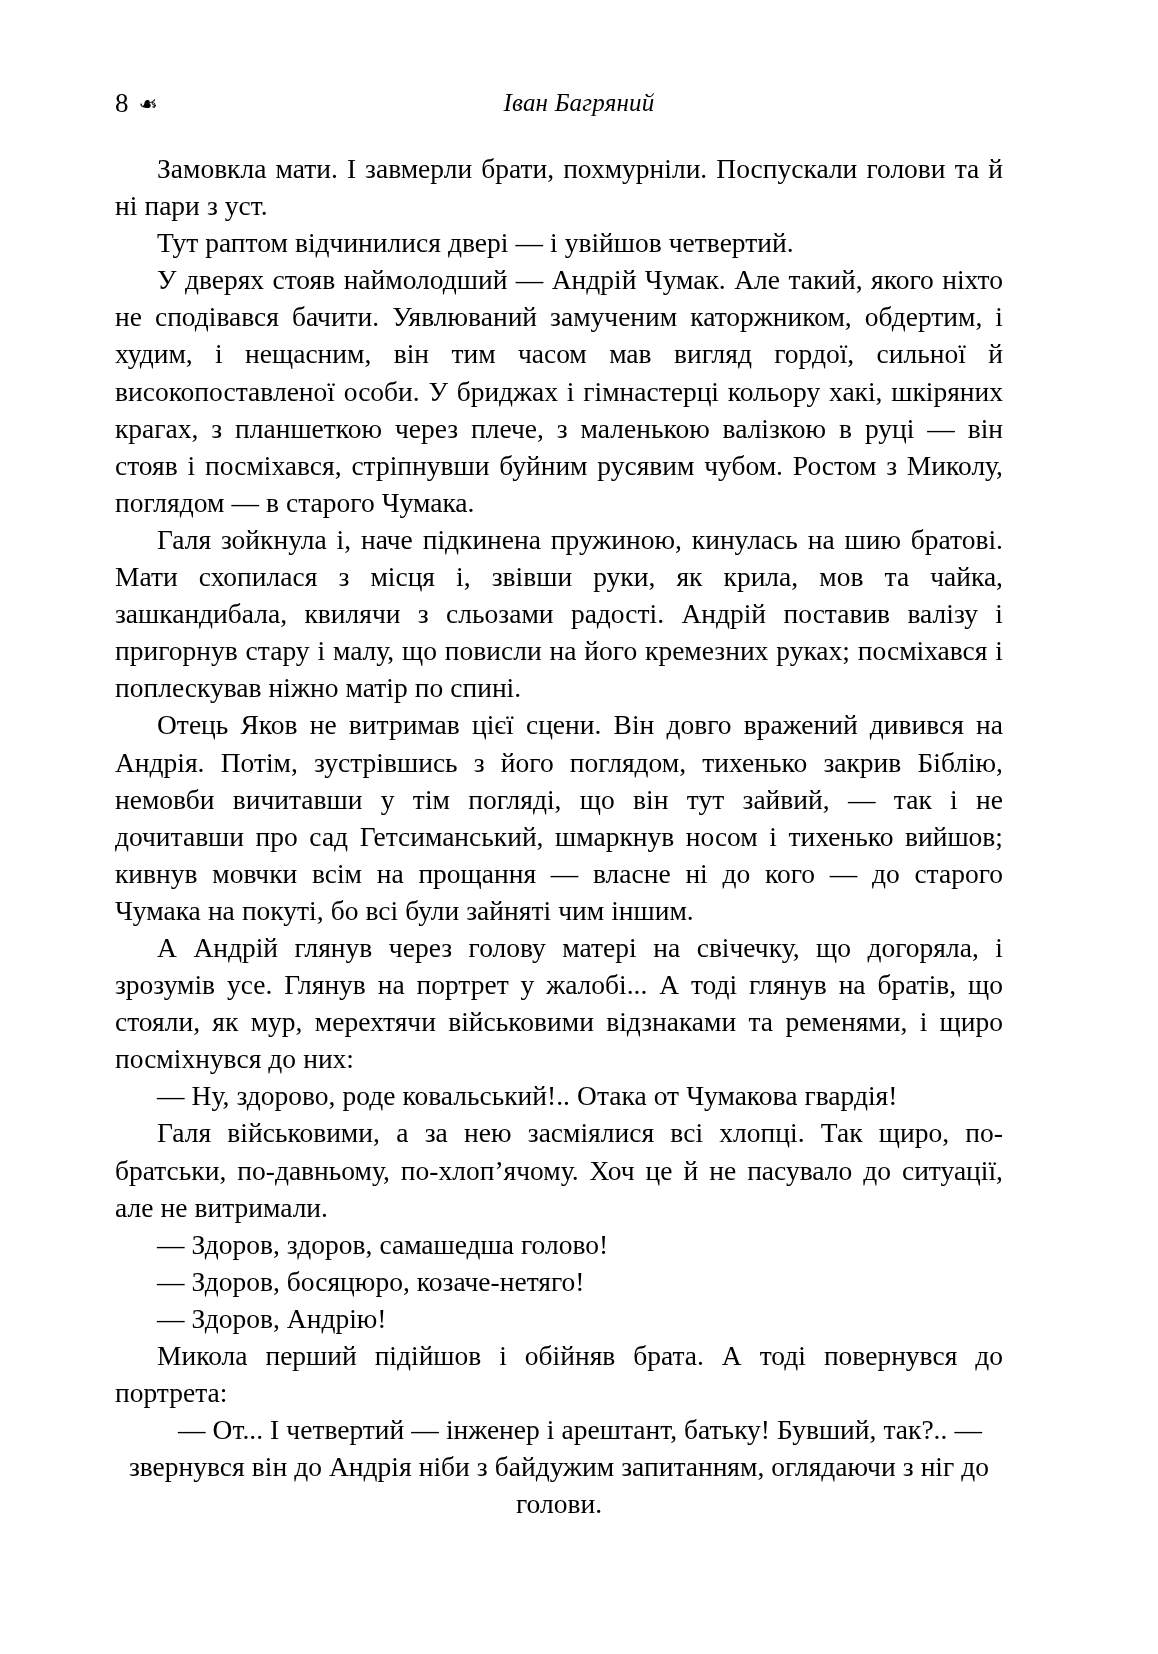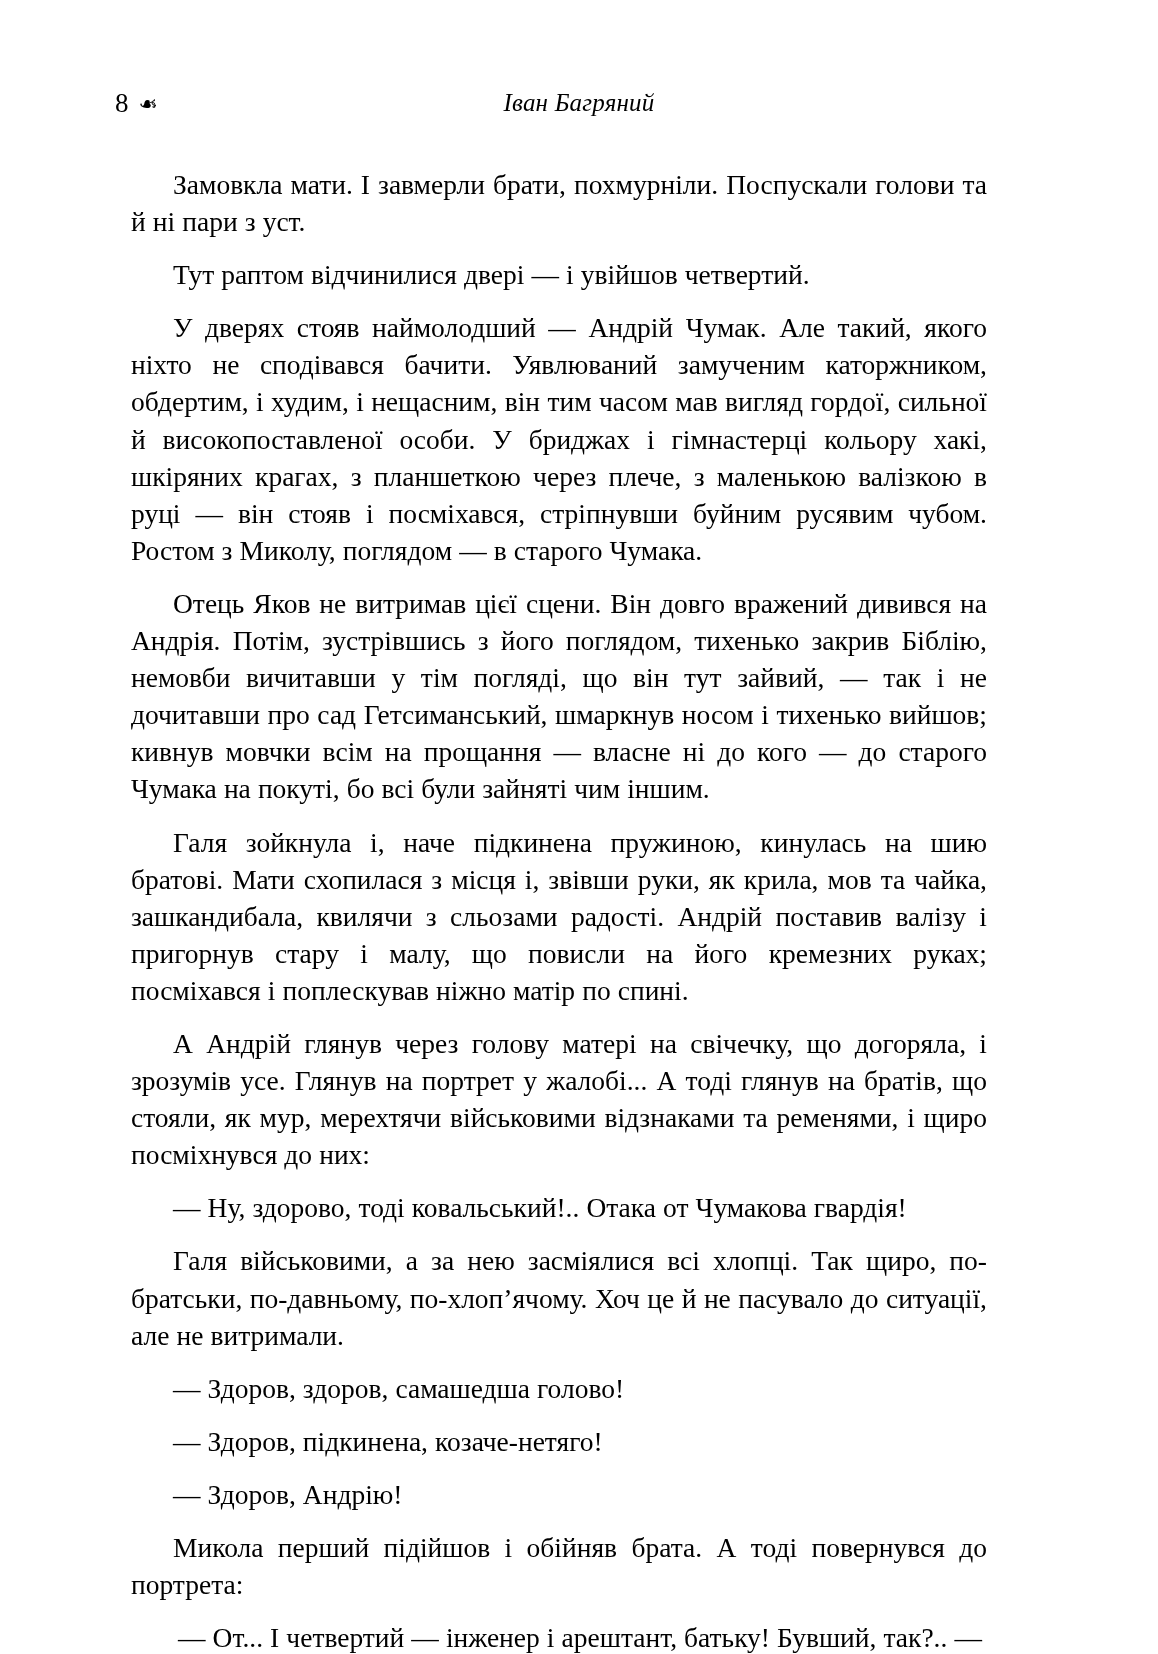--- a/index.html
+++ b/index.html
@@ -56,21 +56,21 @@
   }
 
   
   .textblock {
     position: absolute;
     left: 115px;
     top: 150px;
     width: 888px;
   }
   p.para {
-    margin: 16px;
+    margin: 0;
     text-align: justify;
     text-justify: inter-word;
     font-size: 27.5px;
     line-height: 37.1px;
     text-indent: 42px;
     hyphens: manual;
     -webkit-hyphens: manual;
     font-stretch: semi-condensed;
     transform-origin: left top;
     word-spacing: 0.2px;
@@ -90,25 +90,25 @@
 
   <div class="running-head">
     <span class="folio"><span>8</span><span class="folio-ornament">❧</span></span>
     <span class="running-title">Іван Багряний</span>
   </div>
 
   <div class="textblock">
     <p class="para">Замовкла мати. І завмерли брати, похмурніли. Поспускали голови та й ні пари з уст.</p>
     <p class="para">Тут раптом відчинилися двері — і увійшов четвертий.</p>
     <p class="para">У дверях стояв наймолодший — Андрій Чумак. Але такий, якого ніхто не сподівався бачити. Уявлюваний замученим каторжником, обдертим, і худим, і нещасним, він тим часом мав вигляд гордої, сильної й високопоставленої особи. У бриджах і гімнастерці кольору хакі, шкіряних крагах, з планшеткою через плече, з маленькою валізкою в руці — він стояв і посміхався, стріпнувши буйним русявим чубом. Ростом з Миколу, поглядом — в старого Чумака.</p>
+    <p class="para">Галя зойкнула і, наче підкинена пружиною, кинулась на шию братові. Мати схопилася з місця і, звівши руки, як крила, мов та чайка, зашкандибала, квилячи з сльозами радості. Андрій поставив валізу і пригорнув стару і малу, що повисли на його кремезних руках; посміхався і поплескував ніжно матір по спині.</p>
     <p class="para">Отець Яков не витримав цієї сцени. Він довго вражений дивився на Андрія. Потім, зустрівшись з його поглядом, тихенько закрив Біблію, немовби вичитавши у тім погляді, що він тут зайвий, — так і не дочитавши про сад Гетсиманський, шмаркнув носом і тихенько вийшов; кивнув мовчки всім на прощання — власне ні до кого — до старого Чумака на покуті, бо всі були зайняті чим іншим.</p>
-    <p class="para">Галя зойкнула і, наче підкинена пружиною, кинулась на шию братові. Мати схопилася з місця і, звівши руки, як крила, мов та чайка, зашкандибала, квилячи з сльозами радості. Андрій поставив валізу і пригорнув стару і малу, що повисли на його кремезних руках; посміхався і поплескував ніжно матір по спині.</p>
     <p class="para">А Андрій глянув через голову матері на свічечку, що догоряла, і зрозумів усе. Глянув на портрет у жалобі... А тоді глянув на братів, що стояли, як мур, мерехтячи військовими відзнаками та ременями, і щиро посміхнувся до них:</p>
-    <p class="para dialogue">— Ну, здорово, тоді ковальський!.. Отака от Чумакова гвардія!</p>
+    <p class="para dialogue">— Ну, здорово, роде ковальський!.. Отака от Чумакова гвардія!</p>
     <p class="para">Галя військовими, а за нею засміялися всі хлопці. Так щиро, по-братськи, по-давньому, по-хлоп’ячому. Хоч це й не пасувало до ситуації, але не витримали.</p>
     <p class="para dialogue">— Здоров, здоров, самашедша голово!</p>
-    <p class="para dialogue">— Здоров, підкинена, козаче-нетяго!</p>
+    <p class="para dialogue">— Здоров, босяцюро, козаче-нетяго!</p>
     <p class="para dialogue">— Здоров, Андрію!</p>
     <p class="para">Микола перший підійшов і обійняв брата. А тоді повернувся до портрета:</p>
     <p class="para dialogue">— От... І четвертий — інженер і арештант, батьку! Бувший, так?.. — звернувся він до Андрія ніби з байдужим запитанням, оглядаючи з ніг до голови.</p>
   </div>
 
 </div>
 
 </body></html>

